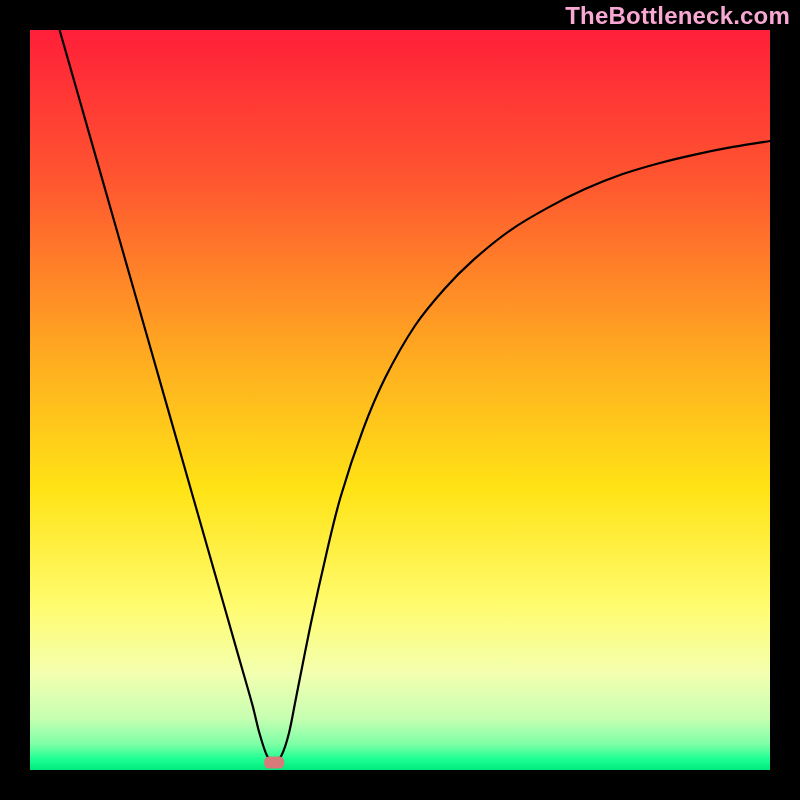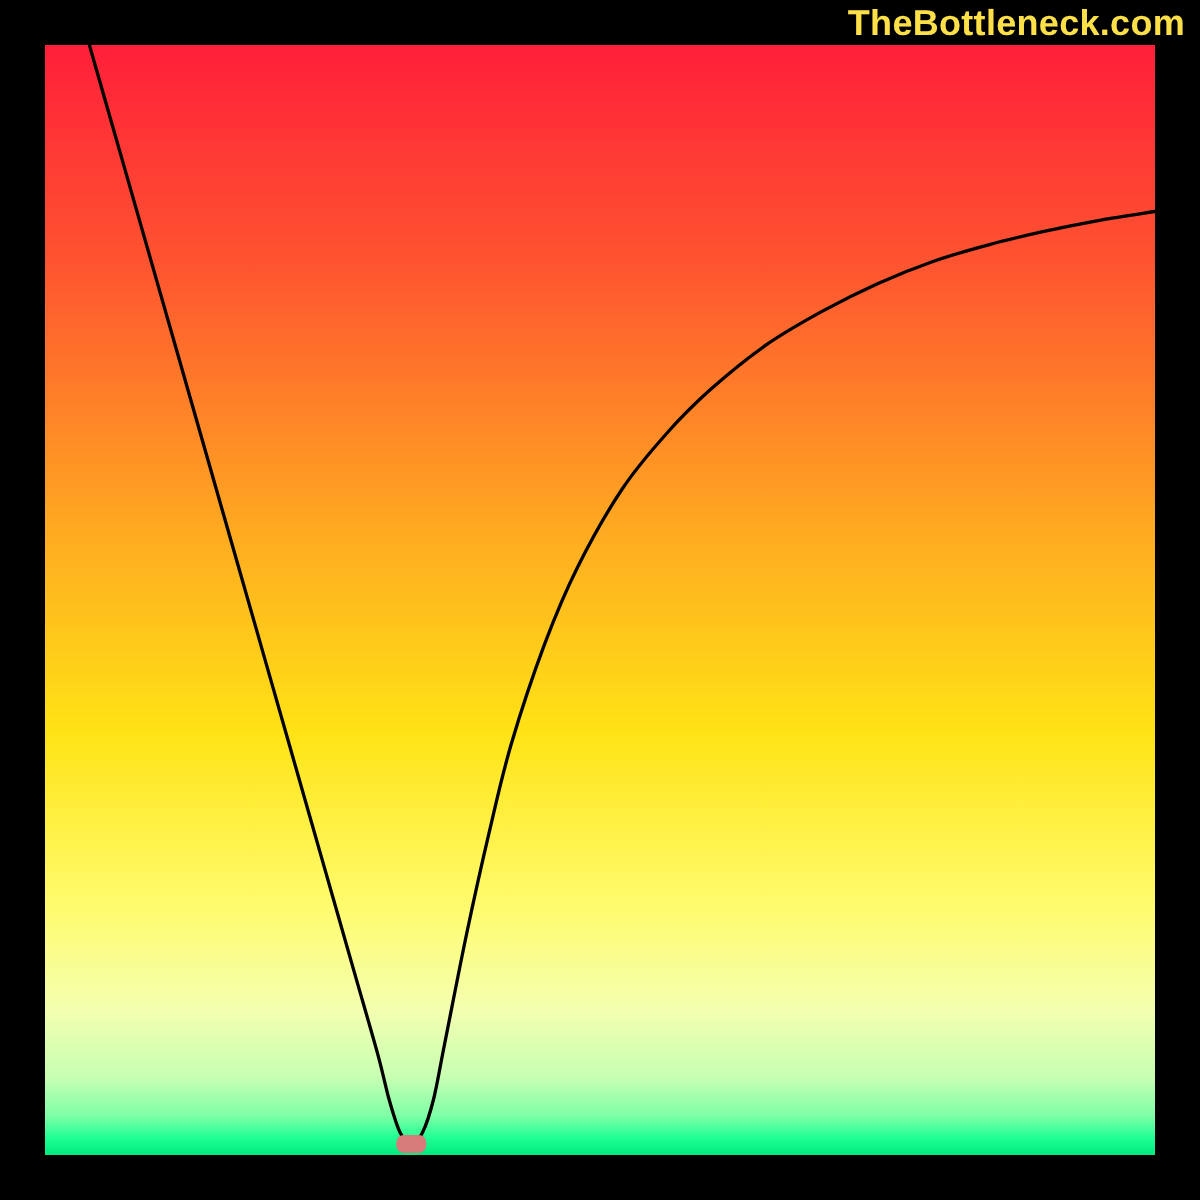--- a/index.html
+++ b/index.html
@@ -14,21 +14,21 @@
   .frame {
     position: relative;
     width: 800px;
     height: 800px;
     background: #000;
   }
   .watermark {
     position: absolute;
     top: 2px;
     right: 10px;
-    color: #fde047;
+    color: #f9a8d4;
     font-size: 24px;
     font-weight: 600;
     letter-spacing: 0.2px;
     z-index: 5;
     text-align: right;
   }
   .plot {
     position: absolute;
     left: 30px;
     top: 30px;

